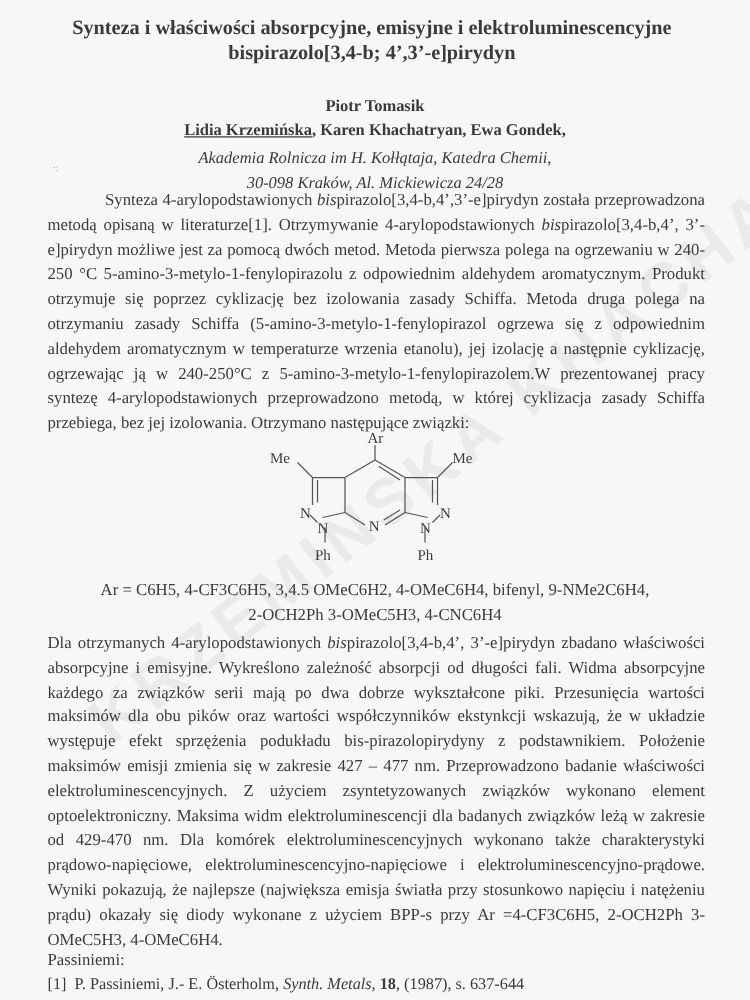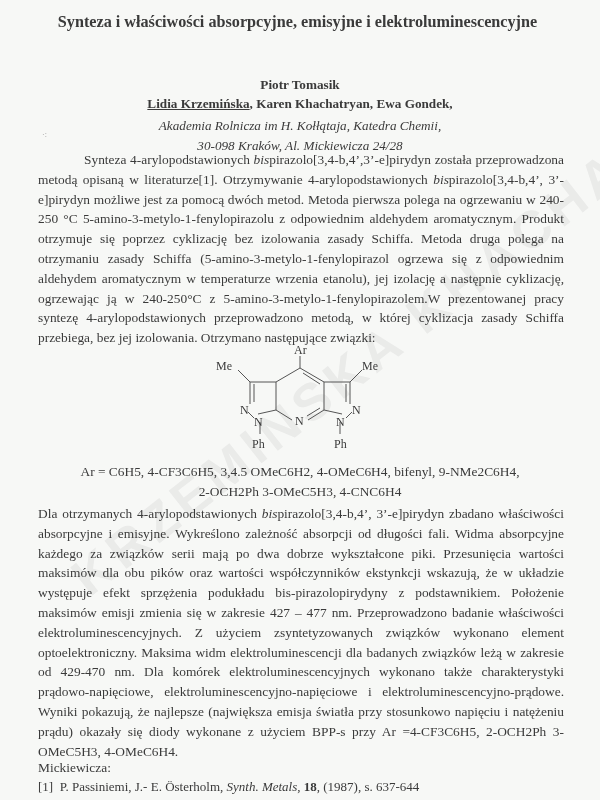--- a/index.html
+++ b/index.html
@@ -50,20 +50,21 @@
 </style>
 </head>
 <body>
 
 <div class="page">
 
   <div class="watermark">KRZEMINSKA KHACHATRYAN</div>
 
   <div class="title">
     <div>Synteza i właściwości absorpcyjne, emisyjne i elektroluminescencyjne</div>
+    <div>bispirazolo[3,4-b; 4’,3’-e]pirydyn</div>
   </div>
 
   <div class="authors">
     <div>Piotr Tomasik</div>
     <div>
       <span class="presenter">Lidia Krzemińska</span><span>, Karen Khachatryan, Ewa Gondek,</span>
     </div>
   </div>
 
   <div class="speck">·:</div>
@@ -117,19 +118,19 @@
     <text x="134" y="106">Ph</text>
   </svg>
 
   <div class="ar-list">
     <div>Ar = C6H5, 4-CF3C6H5, 3,4.5 OMeC6H2, 4-OMeC6H4, bifenyl, 9-NMe2C6H4,</div>
     <div>2-OCH2Ph 3-OMeC5H3, 4-CNC6H4</div>
   </div>
 
   <div class="body p2"><span>Dla otrzymanych 4-arylopodstawionych </span><i>bis</i><span>pirazolo[3,4-b,4’, 3’-e]pirydyn zbadano właściwości absorpcyjne i emisyjne. Wykreślono zależność absorpcji od długości fali. Widma absorpcyjne każdego za związków serii mają po dwa dobrze wykształcone piki. Przesunięcia wartości maksimów dla obu pików oraz wartości współczynników ekstynkcji wskazują, że w układzie występuje efekt sprzężenia podukładu bis-pirazolopirydyny z podstawnikiem. Położenie maksimów emisji zmienia się w zakresie 427 – 477 nm. Przeprowadzono badanie właściwości elektroluminescencyjnych. Z użyciem zsyntetyzowanych związków wykonano element optoelektroniczny. Maksima widm elektroluminescencji dla badanych związków leżą w zakresie od 429-470 nm. Dla komórek elektroluminescencyjnych wykonano także charakterystyki prądowo-napięciowe, elektroluminescencyjno-napięciowe i elektroluminescencyjno-prądowe. Wyniki pokazują, że najlepsze (największa emisja światła przy stosunkowo napięciu i natężeniu prądu) okazały się diody wykonane z użyciem BPP-s przy Ar =4-CF3C6H5, 2-OCH2Ph 3-OMeC5H3, 4-OMeC6H4.</span></div>
 
-  <div class="lit-head">Mickiewicza:</div>
+  <div class="lit-head">Passiniemi:</div>
   <div class="lit-ref">
     <span>[1]</span>&nbsp;
     <span>P. Passiniemi, J.- E. Österholm, </span><i>Synth. Metals</i>, <b>18</b><span>, (1987), s. 637-644</span>
   </div>
 
 </div>
 
 </body></html>

